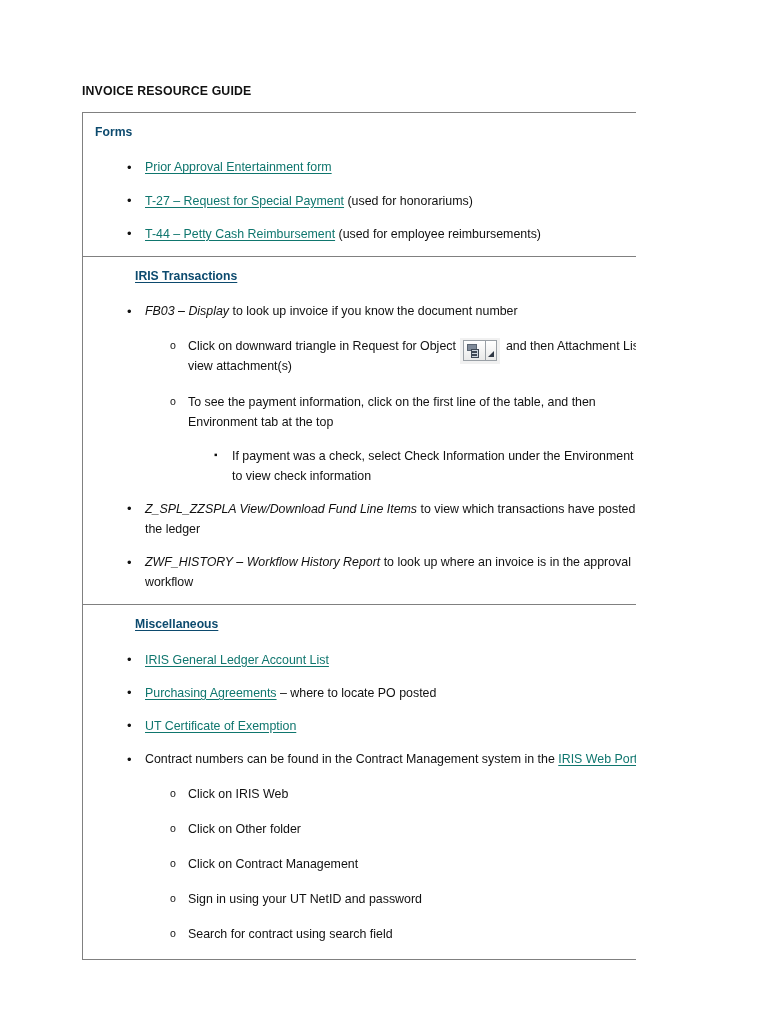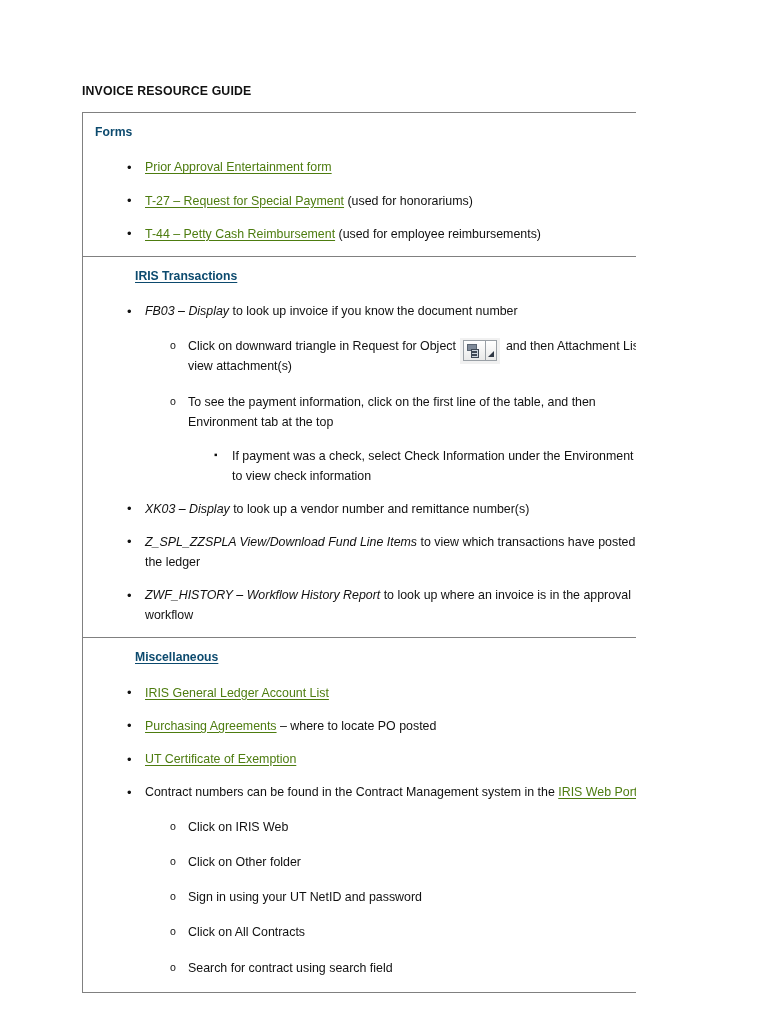--- a/index.html
+++ b/index.html
@@ -138,21 +138,21 @@
   li > ul.lvl3 {
     margin-left: -95px;
   }
 
   .misc-steps { margin-top: 6px; }
   .misc-steps > li { margin-top: 13px; }
 
   .it { font-style: italic; }
 
   a.doclink, .doclink {
-    color: #4d7c0f;
+    color: #0f766e;
     text-decoration: underline;
     text-underline-offset: 1.5px;
     cursor: pointer;
   }
 
   
   .sfo-icon {
     display: inline-block;
     vertical-align: middle;
     width: 40px;
@@ -268,23 +268,20 @@
 
               <ul class="lvl3">
                 <li>
                   <span>If payment was a check, select Check Information under the Environment tab to view check information</span>
                 </li>
               </ul>
             </li>
           </ul>
         </li>
 
-        <li>
-          <span class="it">XK03 – Display</span><span> to look up a vendor number and remittance number(s)</span>
-        </li>
 
         <li>
           <span class="it">Z_SPL_ZZSPLA View/Download Fund Line Items</span><span> to view which transactions have posted to the ledger</span>
         </li>
 
         <li>
           <span class="it">ZWF_HISTORY – Workflow History Report</span><span> to look up where an invoice is in the approval workflow</span>
         </li>
 
       </ul>
@@ -303,22 +300,22 @@
         <li>
           <span class="doclink">UT Certificate of Exemption</span><span></span>
         </li>
 
         <li>
           <span>Contract numbers can be found in the Contract Management system in the </span><span class="doclink">IRIS Web Portal</span>
 
           <ul class="lvl2 misc-steps">
             <li><span>Click on IRIS Web</span></li>
             <li><span>Click on Other folder</span></li>
+            <li><span>Click on Contract Management</span></li>
             <li><span>Sign in using your UT NetID and password</span></li>
-            <li><span>Click on All Contracts</span></li>
             <li><span>Search for contract using search field</span></li>
           </ul>
         </li>
       </ul>
     </div>
 
   </div>
 </div>
 
 </body></html>

